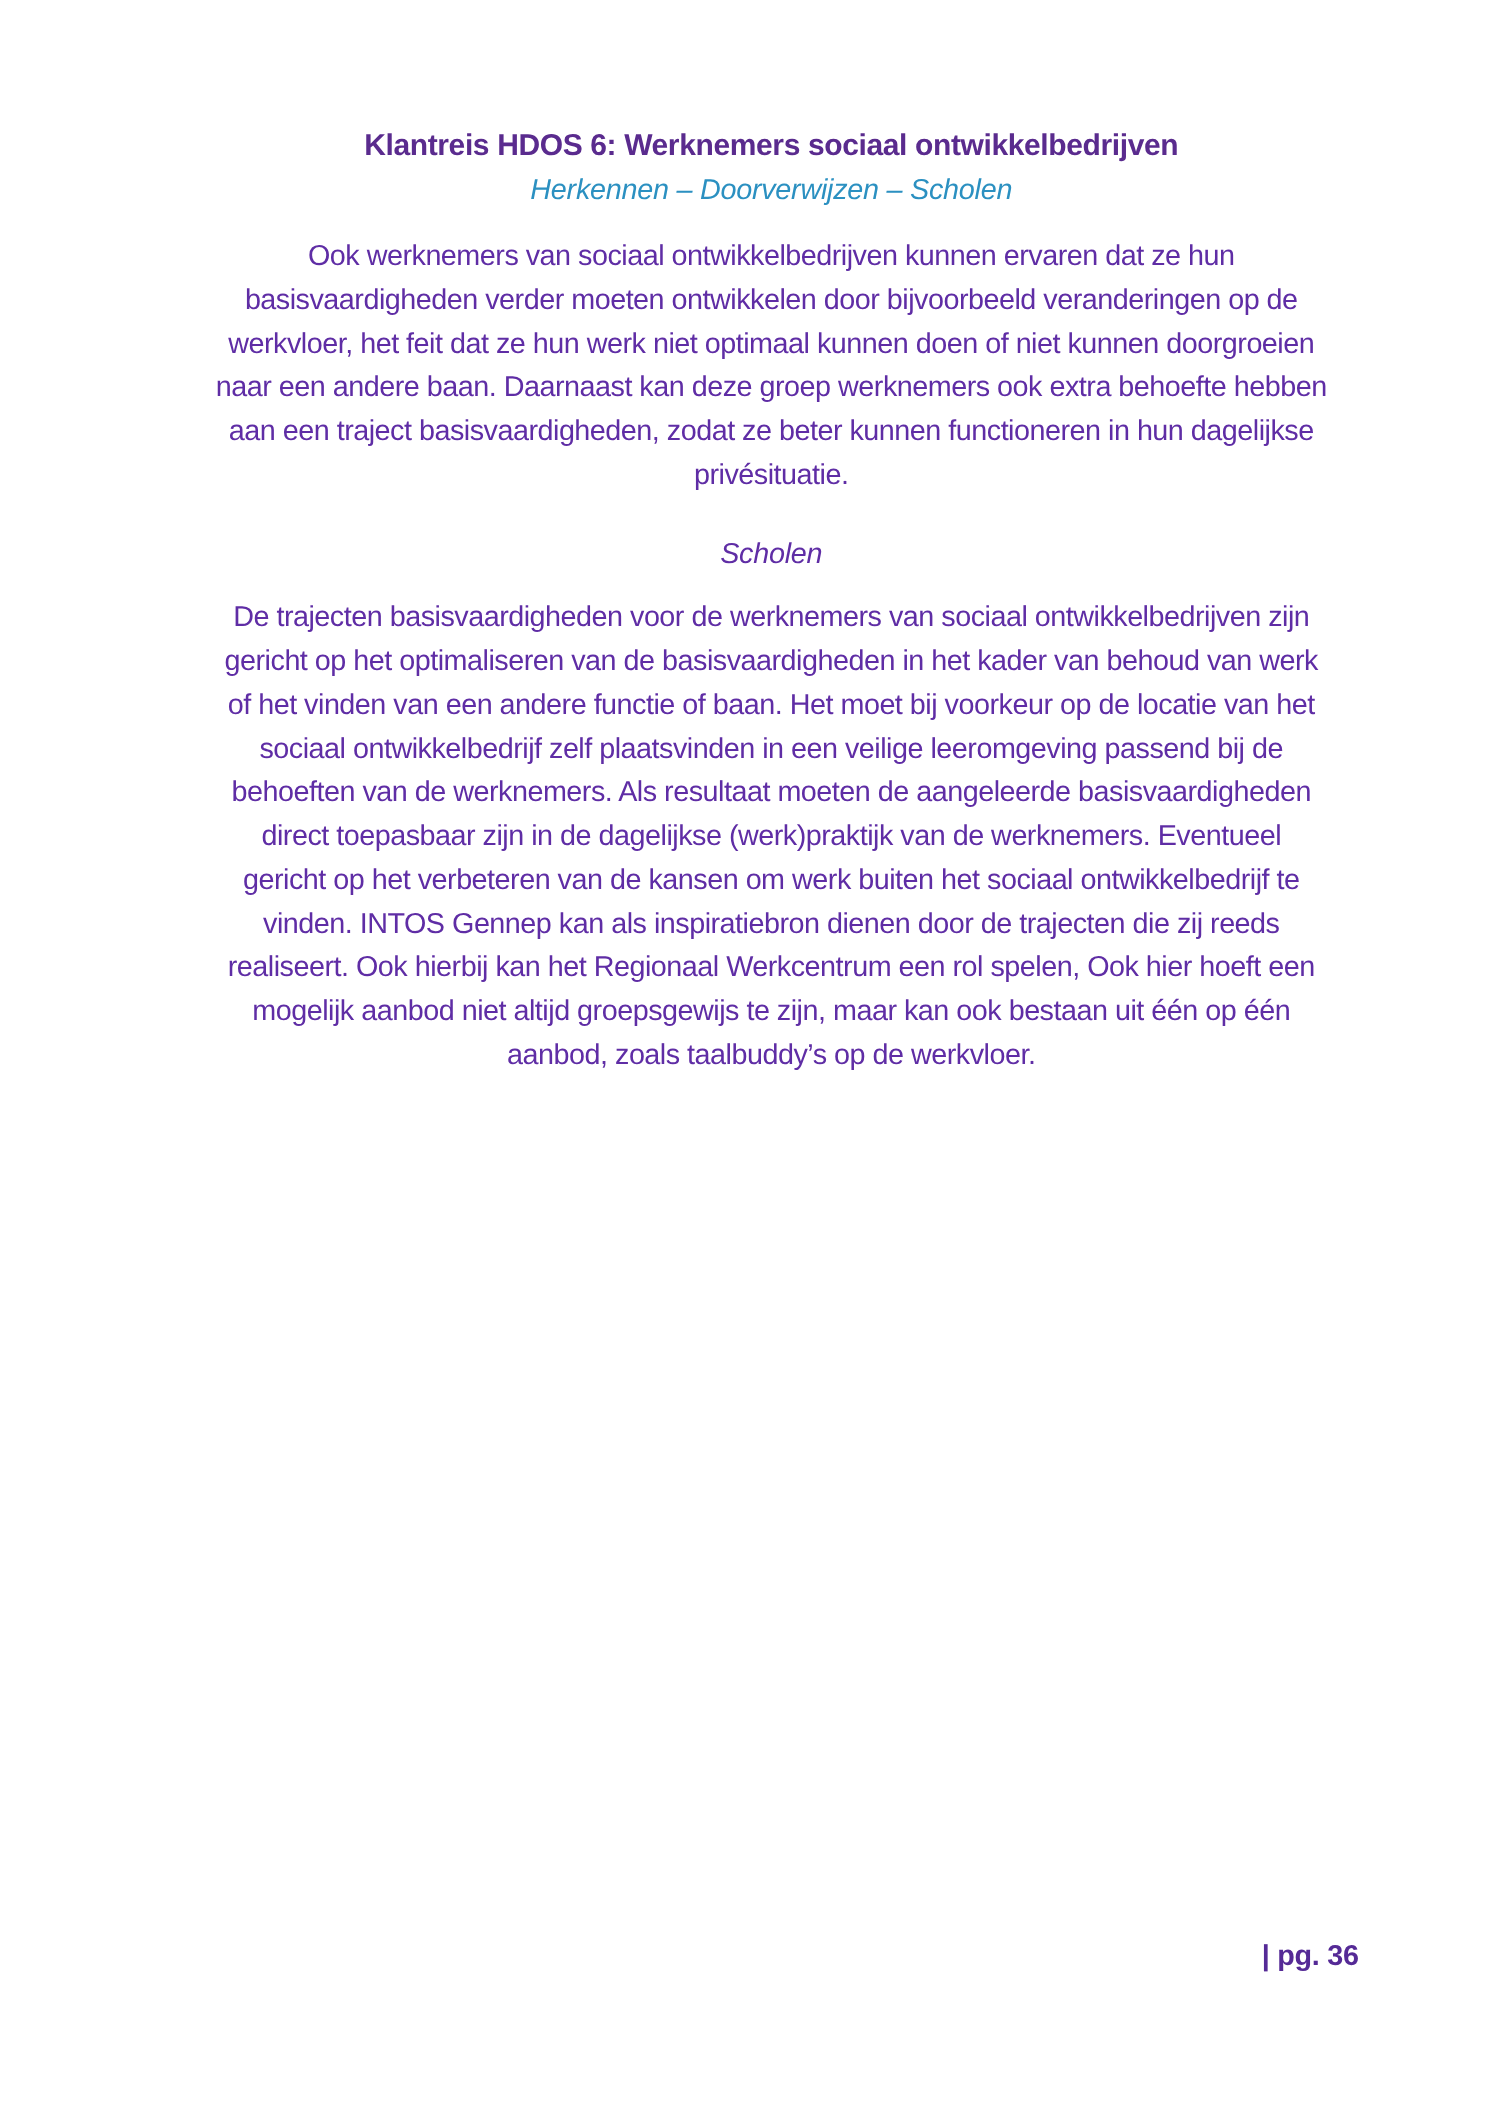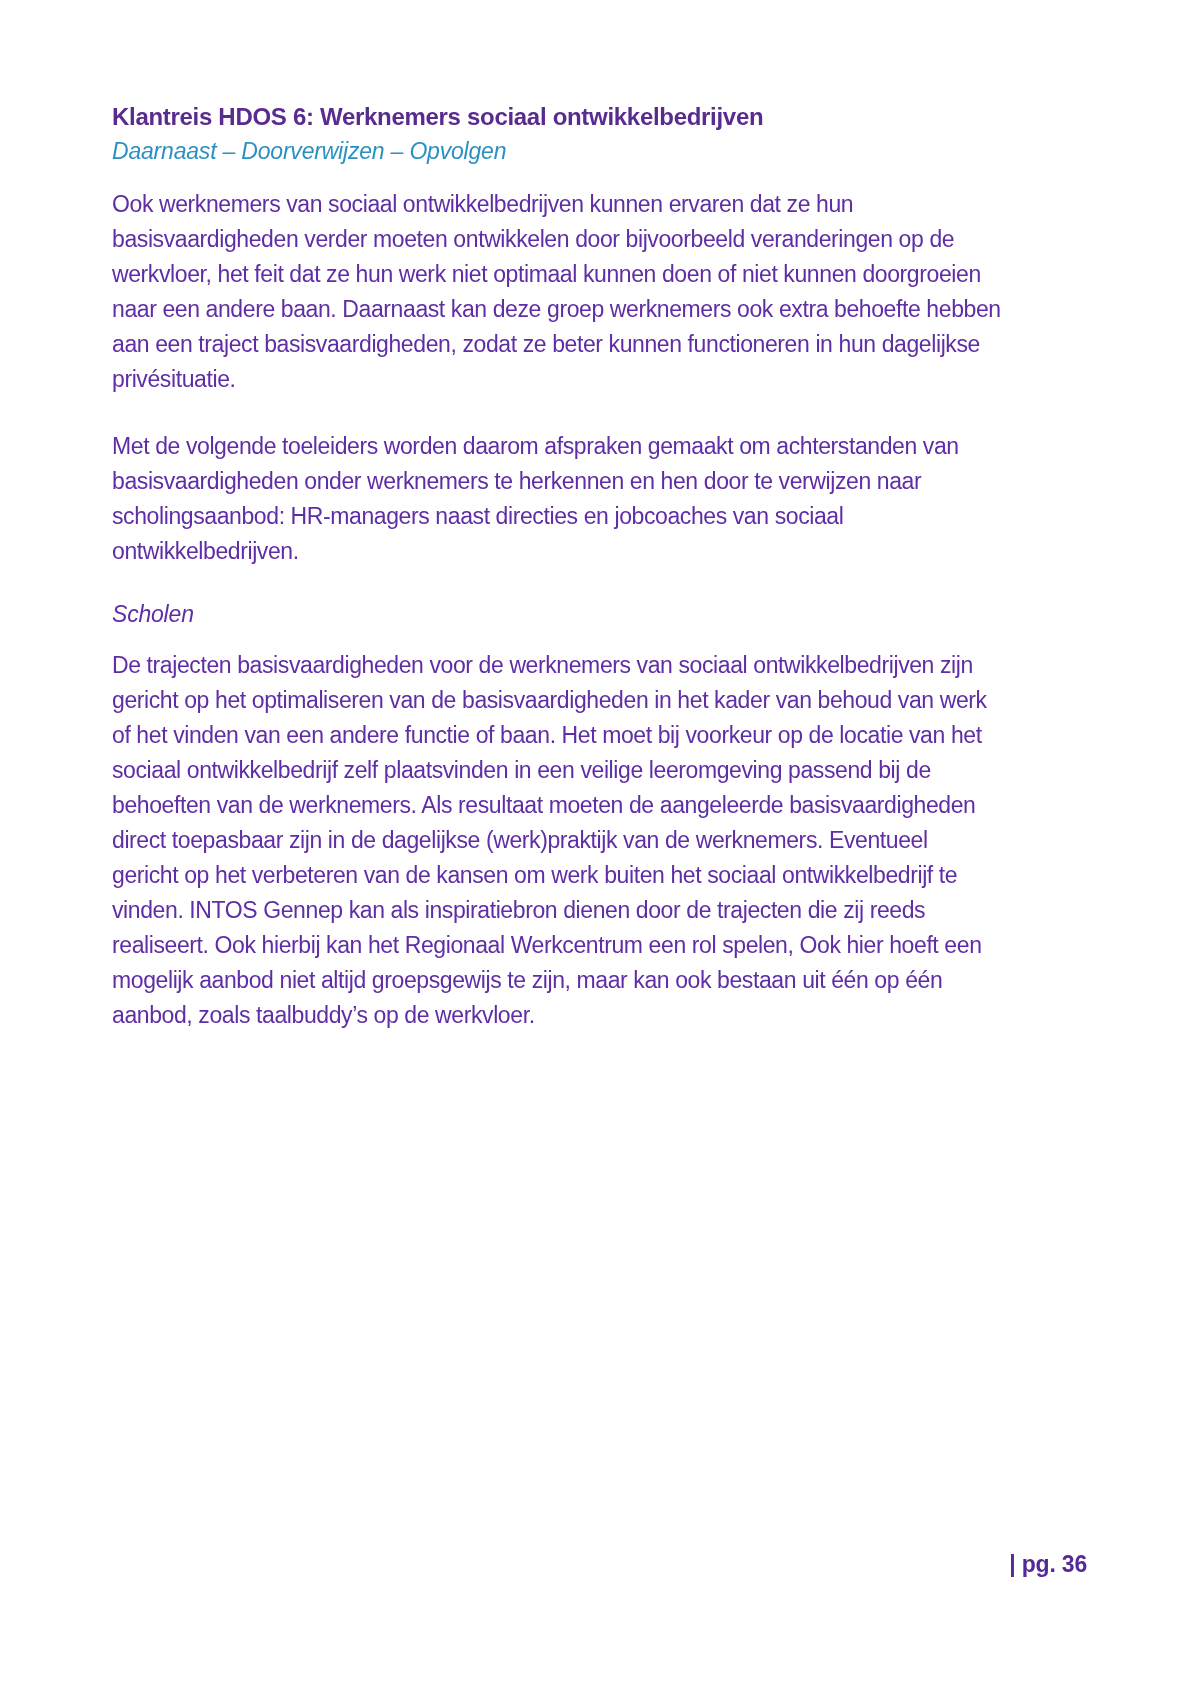--- a/index.html
+++ b/index.html
@@ -7,20 +7,21 @@
     padding: 0;
     background: #ffffff;
   }
   .page {
     position: relative;
     width: 1191px;
     height: 1684px;
     background: var(--bg, #ffffff);
     overflow: hidden;
     font-family: "Liberation Sans", sans-serif;
+    text-align: center;
   }
   .content {
     position: absolute;
     left: 112px;
     top: 99px;
     width: 1010px;
   }
   .doc-title {
     margin: 0;
     font-size: 24px;
@@ -68,31 +69,27 @@
     letter-spacing: -0.2px;
     color: var(--footer-color, #552a96);
   }
 </style>
 </head>
 <body>
 
 <div class="page" style="--bg: #ffffff; --title-color: #5a2b8e; --subtitle-color: #2b90c1; --body-color: #5f2da5; --footer-color: #552a96;">
   <div class="content">
     <h1 class="doc-title">Klantreis HDOS 6: Werknemers sociaal ontwikkelbedrijven</h1>
-    <h2 class="doc-subtitle">Daarnaast – Doorverwijzen – Opvolgen</h2>
+    <h2 class="doc-subtitle">Herkennen – Doorverwijzen – Scholen</h2>
     <p class="body-text para-1">Ook werknemers van sociaal ontwikkelbedrijven kunnen ervaren dat ze hun
 basisvaardigheden verder moeten ontwikkelen door bijvoorbeeld veranderingen op de
 werkvloer, het feit dat ze hun werk niet optimaal kunnen doen of niet kunnen doorgroeien
 naar een andere baan. Daarnaast kan deze groep werknemers ook extra behoefte hebben
 aan een traject basisvaardigheden, zodat ze beter kunnen functioneren in hun dagelijkse
 privésituatie.</p>
-    <p class="body-text para-2">Met de volgende toeleiders worden daarom afspraken gemaakt om achterstanden van
-basisvaardigheden onder werknemers te herkennen en hen door te verwijzen naar
-scholingsaanbod: HR-managers naast directies en jobcoaches van sociaal
-ontwikkelbedrijven.</p>
     <h3 class="section-heading">Scholen</h3>
     <p class="body-text para-3">De trajecten basisvaardigheden voor de werknemers van sociaal ontwikkelbedrijven zijn
 gericht op het optimaliseren van de basisvaardigheden in het kader van behoud van werk
 of het vinden van een andere functie of baan. Het moet bij voorkeur op de locatie van het
 sociaal ontwikkelbedrijf zelf plaatsvinden in een veilige leeromgeving passend bij de
 behoeften van de werknemers. Als resultaat moeten de aangeleerde basisvaardigheden
 direct toepasbaar zijn in de dagelijkse (werk)praktijk van de werknemers. Eventueel
 gericht op het verbeteren van de kansen om werk buiten het sociaal ontwikkelbedrijf te
 vinden. INTOS Gennep kan als inspiratiebron dienen door de trajecten die zij reeds
 realiseert. Ook hierbij kan het Regionaal Werkcentrum een rol spelen, Ook hier hoeft een

